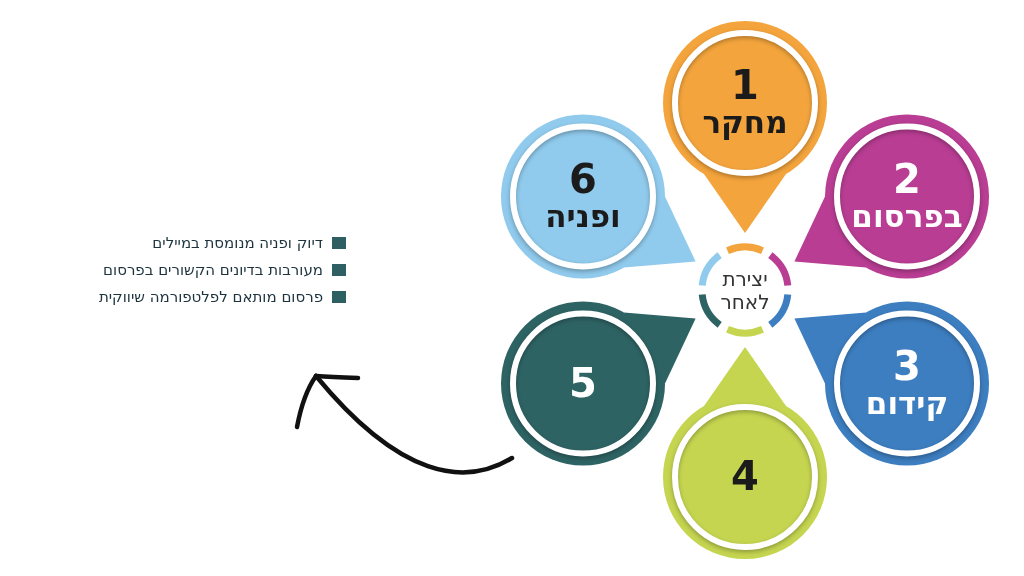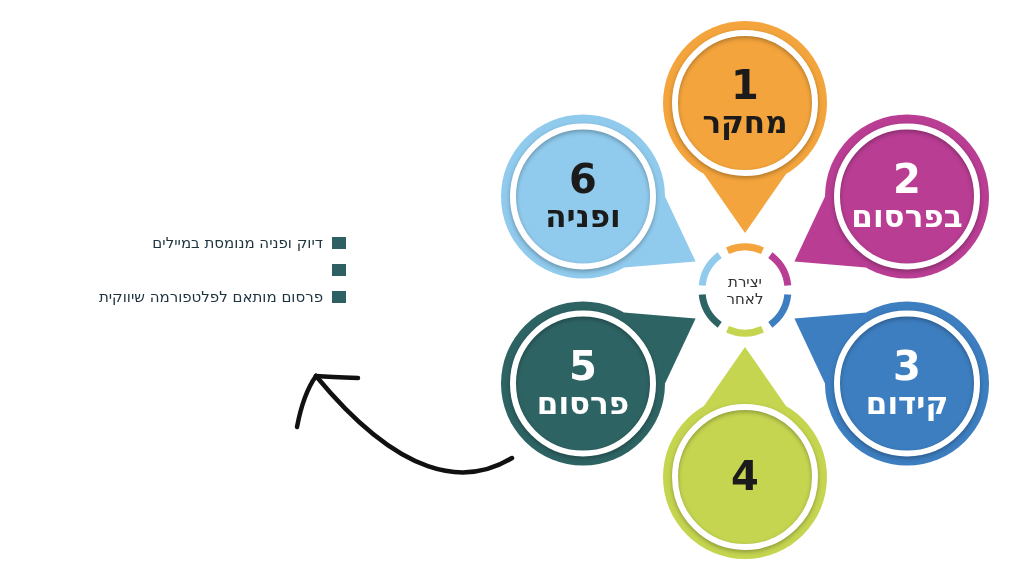--- a/index.html
+++ b/index.html
@@ -15,21 +15,21 @@
   .step-label-block {
     position:absolute; transform:translate(-50%,-50%);
     text-align:center; white-space:nowrap; direction:rtl;
   }
   .step-num { font-size:40px; font-weight:bold; line-height:1.0; }
   .step-lbl { font-size:31px; font-weight:bold; line-height:1.12; }
 
   .hub-label-block {
     position:absolute; transform:translate(-50%,-50%);
     text-align:center; direction:rtl; line-height:1.15;
-    font-size:15px; font-weight:500;
+    font-size:20px; font-weight:500;
   }
 
   .notes {
     position:absolute; top:233px; right:678px;
     display:flex; flex-direction:column; gap:7px;
   }
   .note-row { display:flex; align-items:center; gap:9px; height:20px; direction:rtl; }
   .bullet-sq { width:14px; height:12px; flex:0 0 auto; }
   .note-text { font-size:15px; font-weight:500; white-space:nowrap; direction:rtl; }
 </style>
@@ -103,39 +103,39 @@
   </div>
   <div class="step-label-block" style="left: 907px; top: 383px; color: rgb(255, 255, 255);">
     <div class="step-num">3</div>
     <div class="step-lbl">קידום</div>
   </div>
   <div class="step-label-block" style="left: 745px; top: 476px; color: rgb(27, 27, 27);">
     <div class="step-num">4</div>
   </div>
   <div class="step-label-block" style="left: 583px; top: 383px; color: rgb(255, 255, 255);">
     <div class="step-num">5</div>
-    <div class="step-lbl">פרסום</div>
   </div>
   <div class="step-label-block" style="left: 583px; top: 196px; color: rgb(27, 27, 27);">
     <div class="step-num">6</div>
     <div class="step-lbl">ופניה</div>
   </div>
 
   <div class="hub-label-block" style="left: 745px; top: 291px; color: rgb(51, 51, 51);">
     <div>יצירת</div>
     <div>לאחר</div>
   </div>
 
   <div class="notes" style="color: rgb(29, 51, 62);">
     <div class="note-row">
       <span class="bullet-sq" style="background-color: rgb(46, 95, 99);"></span>
       <span class="note-text">דיוק ופניה מנומסת במיילים</span>
     </div>
     <div class="note-row">
       <span class="bullet-sq" style="background-color: rgb(46, 95, 99);"></span>
+      <span class="note-text">מעורבות בדיונים הקשורים בפרסום</span>
     </div>
     <div class="note-row">
       <span class="bullet-sq" style="background-color: rgb(46, 95, 99);"></span>
       <span class="note-text">פרסום מותאם לפלטפורמה שיווקית</span>
     </div>
   </div>
 
 </div>
 
 </body></html>

